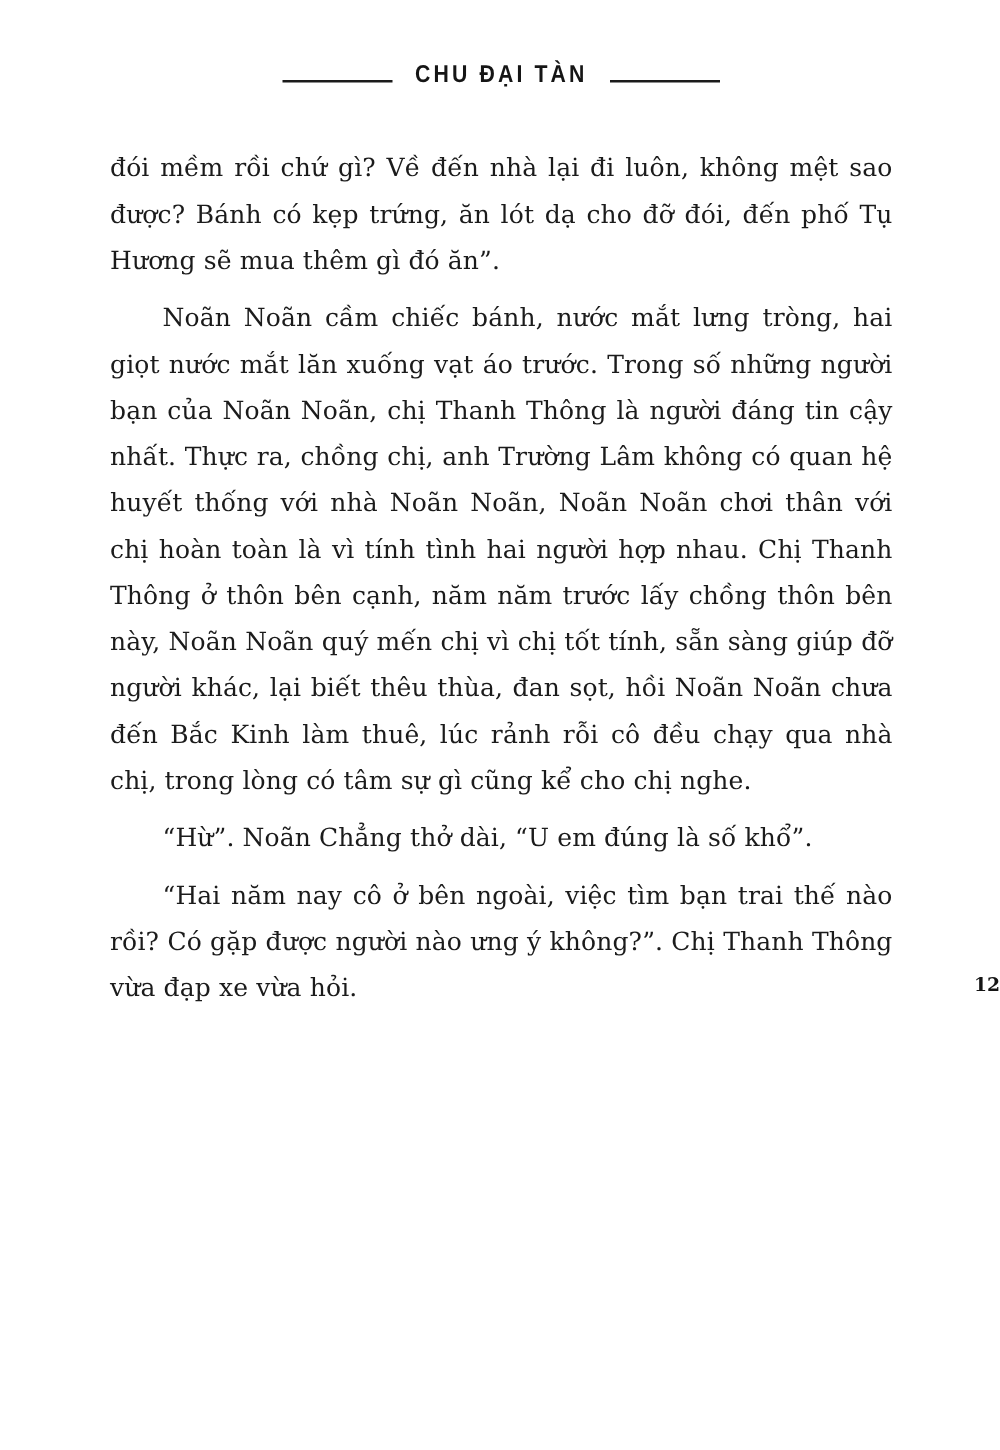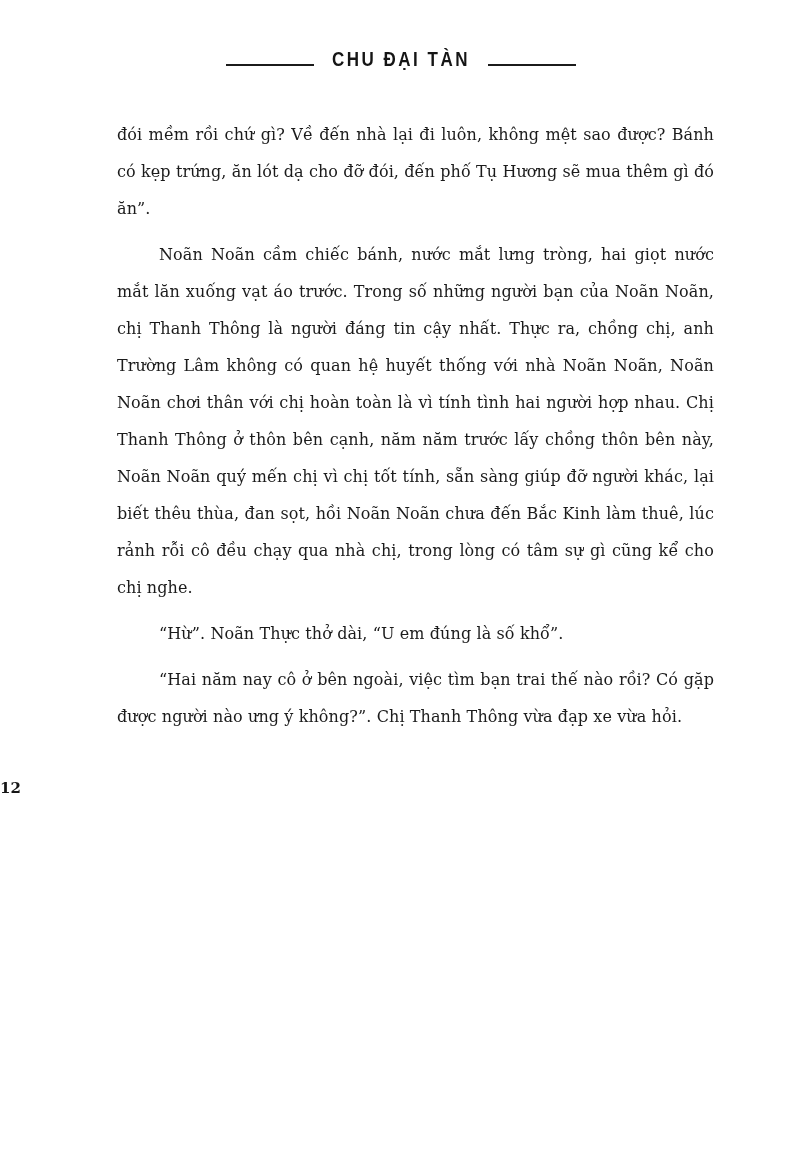--- a/index.html
+++ b/index.html
@@ -36,39 +36,38 @@
   .head-title {
     font-family: "Liberation Sans", sans-serif;
     font-weight: bold;
     font-size: 17px;
     letter-spacing: 2.5px;
     color: #151515;
     transform: scaleY(1.15);
     white-space: nowrap;
   }
   .body-text {
-    font-size: 16px;
+    font-size: 20px;
     line-height: 37px;
     text-align: justify;
     letter-spacing: 0.1px;
-    margin-left: 29px;
   }
   .para {
     margin: 0 0 9px 0;
     text-indent: 42px;
   }
   .para.no-indent {
     text-indent: 0;
   }
   .page-footer {
     position: absolute;
     left: 0;
     right: 0;
     bottom: 42px;
-    text-align: left;
+    text-align: right;
   }
   .page-number {
     font-family: "DejaVu Serif", serif;
     font-weight: bold;
     font-size: 15px;
     color: #151515;
   }
 </style>
 </head>
 <body>
@@ -77,21 +76,21 @@
 
   <header class="running-head">
     <span class="rule"></span>
     <span class="head-title">CHU ĐẠI TÀN</span>
     <span class="rule"></span>
   </header>
 
   <main class="body-text">
     <p class="para no-indent">đói mềm rồi chứ gì? Về đến nhà lại đi luôn, không mệt sao được? Bánh có kẹp trứng, ăn lót dạ cho đỡ đói, đến phố Tụ Hương sẽ mua thêm gì đó ăn”.</p>
     <p class="para">Noãn Noãn cầm chiếc bánh, nước mắt lưng tròng, hai giọt nước mắt lăn xuống vạt áo trước. Trong số những người bạn của Noãn Noãn, chị Thanh Thông là người đáng tin cậy nhất. Thực ra, chồng chị, anh Trường Lâm không có quan hệ huyết thống với nhà Noãn Noãn, Noãn Noãn chơi thân với chị hoàn toàn là vì tính tình hai người hợp nhau. Chị Thanh Thông ở thôn bên cạnh, năm năm trước lấy chồng thôn bên này, Noãn Noãn quý mến chị vì chị tốt tính, sẵn sàng giúp đỡ người khác, lại biết thêu thùa, đan sọt, hồi Noãn Noãn chưa đến Bắc Kinh làm thuê, lúc rảnh rỗi cô đều chạy qua nhà chị, trong lòng có tâm sự gì cũng kể cho chị nghe.</p>
-    <p class="para">“Hừ”. Noãn Thực thở dài, “U em đúng là số khổ”.</p>
+    <p class="para">“Hừ”. Noãn Chẳng thở dài, “U em đúng là số khổ”.</p>
     <p class="para">“Hai năm nay cô ở bên ngoài, việc tìm bạn trai thế nào rồi? Có gặp được người nào ưng ý không?”. Chị Thanh Thông vừa đạp xe vừa hỏi.</p>
   </main>
 
   <footer class="page-footer">
     <span class="page-number">12</span>
   </footer>
 
 </div>
 
 </body></html>

